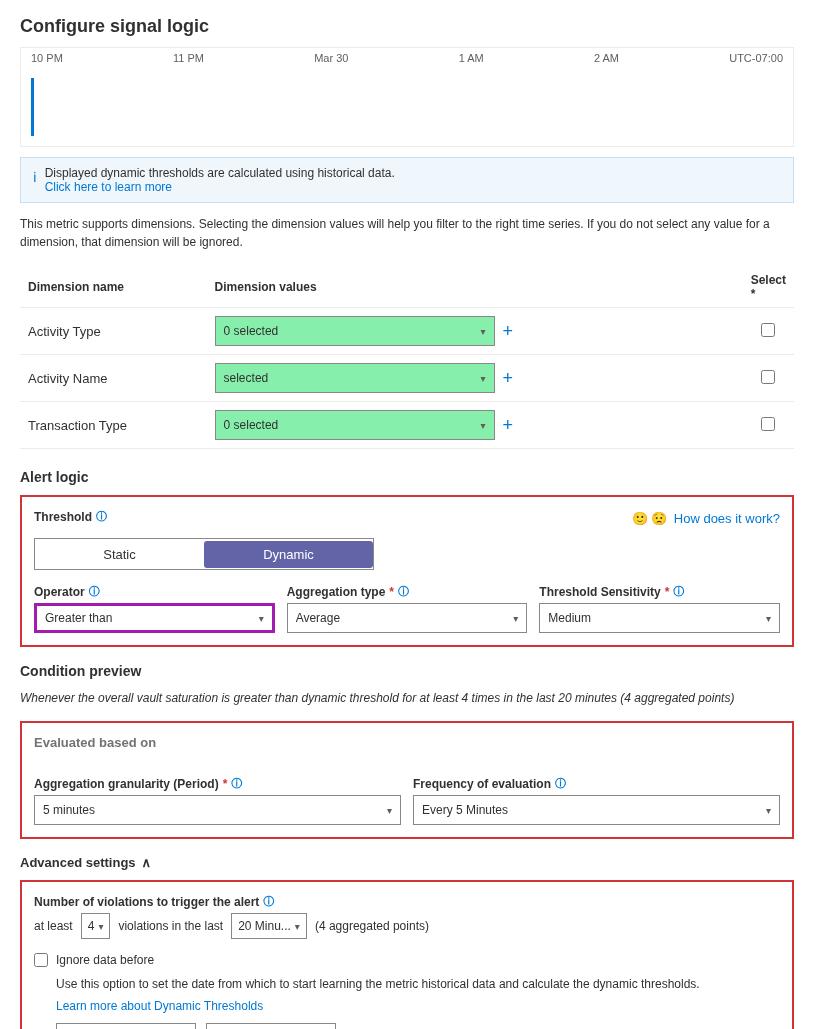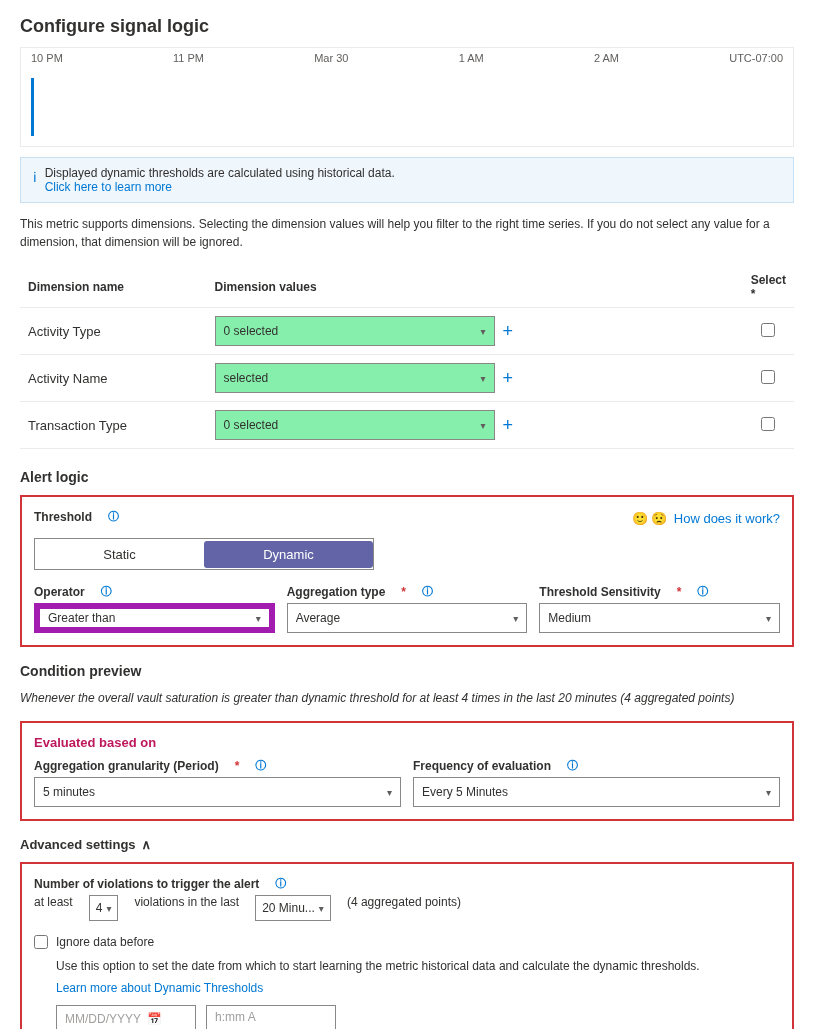--- a/index.html
+++ b/index.html
@@ -194,21 +194,21 @@
       color: #0078d4;
       cursor: pointer;
     }
     .smiley-icons {
       display: flex;
       gap: 3px;
     }
     .label-row {
       display: flex;
       align-items: center;
-      gap: 16px;
+      gap: 4px;
       font-size: 12px;
       font-weight: 600;
       margin-bottom: 4px;
     }
     .required-star {
       color: #d13438;
     }
     .info-circle {
       color: #0078d4;
       font-size: 11px;
@@ -219,21 +219,21 @@
       grid-template-columns: 1fr 1fr 1fr;
       gap: 12px;
     }
     .two-col {
       display: grid;
       grid-template-columns: 1fr 1fr;
       gap: 12px;
     }
     .full-dropdown {
       width: 100%;
-      border: 6px solid #a21caf;
+      border: 3px solid #a21caf;
       padding: 5px 8px;
       font-size: 12px;
       background: #fff;
       cursor: pointer;
       display: flex;
       align-items: center;
       justify-content: space-between;
       height: 30px;
     }
     .full-dropdown.no-border {
@@ -250,37 +250,38 @@
     .condition-preview-text {
       font-size: 12px;
       font-style: italic;
       color: #323130;
       line-height: 1.5;
     }
     
     .evaluated-header {
       font-size: 13px;
       font-weight: 600;
-      margin-bottom: 8px;
-      color: #be185d;
+      margin-bottom: 26px;
+      color: #737373;
     }
     
     .advanced-header {
       display: flex;
       align-items: center;
       gap: 6px;
       font-size: 13px;
       font-weight: 600;
       margin-bottom: 10px;
       cursor: pointer;
     }
     
     .violations-row {
       display: flex;
-      gap: 16px;
+      align-items: center;
+      gap: 8px;
       font-size: 12px;
       flex-wrap: wrap;
     }
     .small-dropdown {
       border: 1px solid #8a8886;
       padding: 3px 6px;
       font-size: 12px;
       background: #fff;
       cursor: pointer;
       display: flex;

